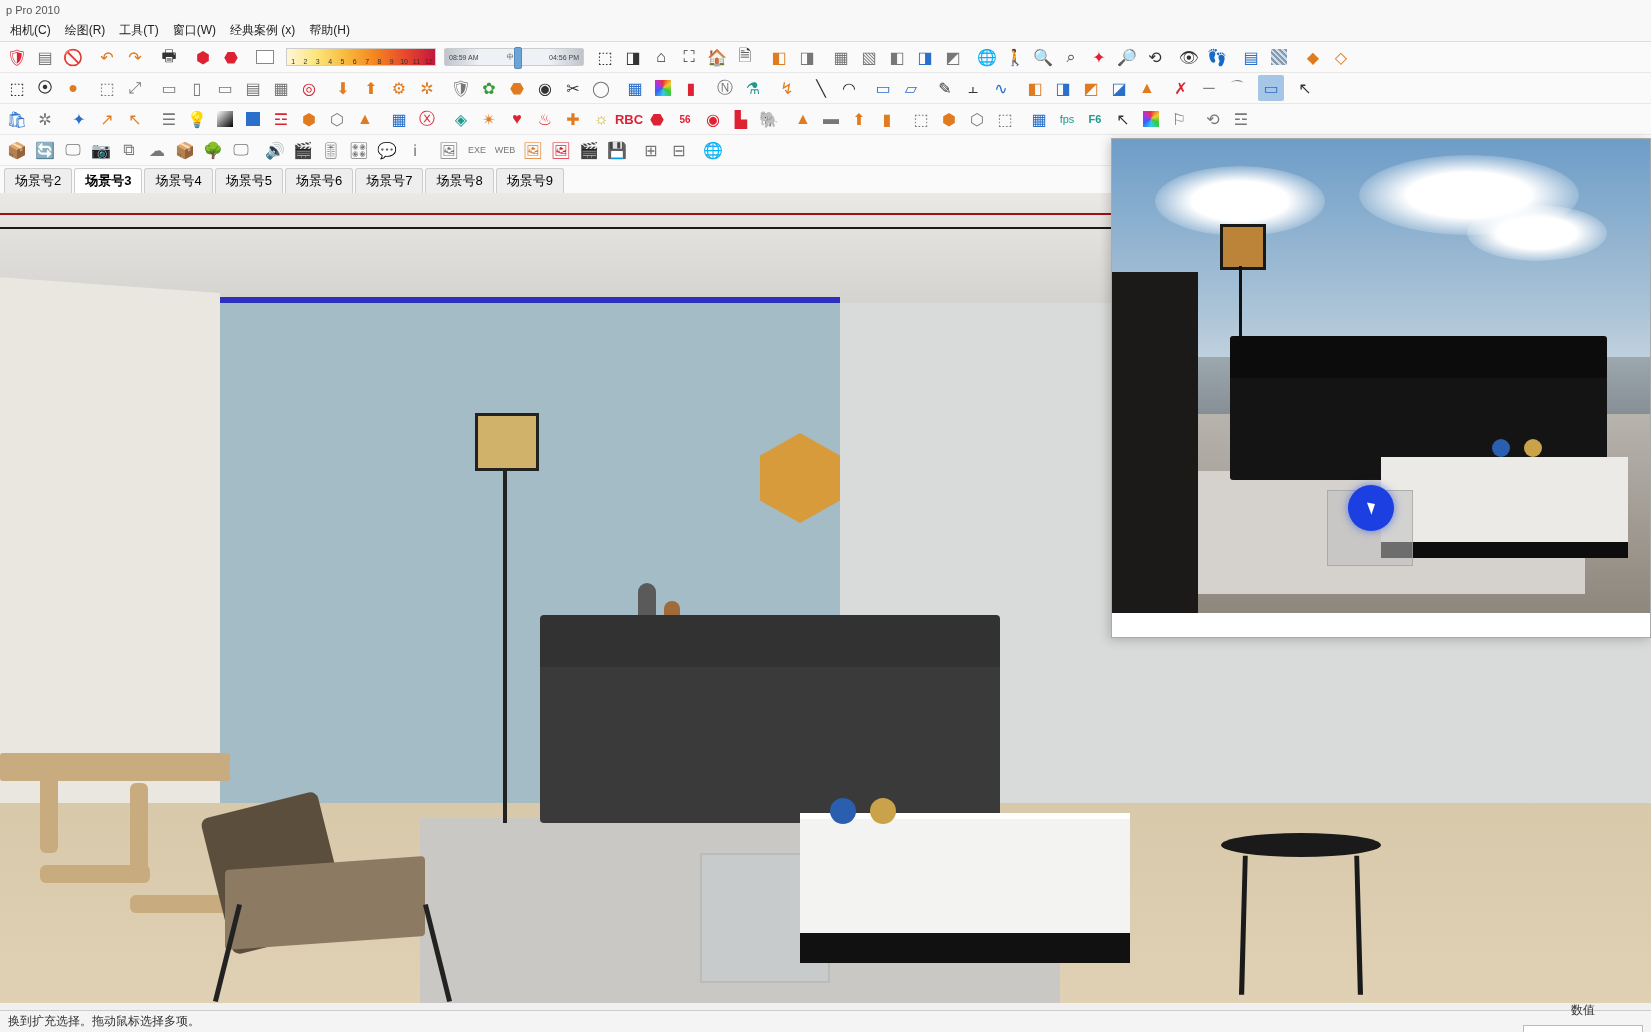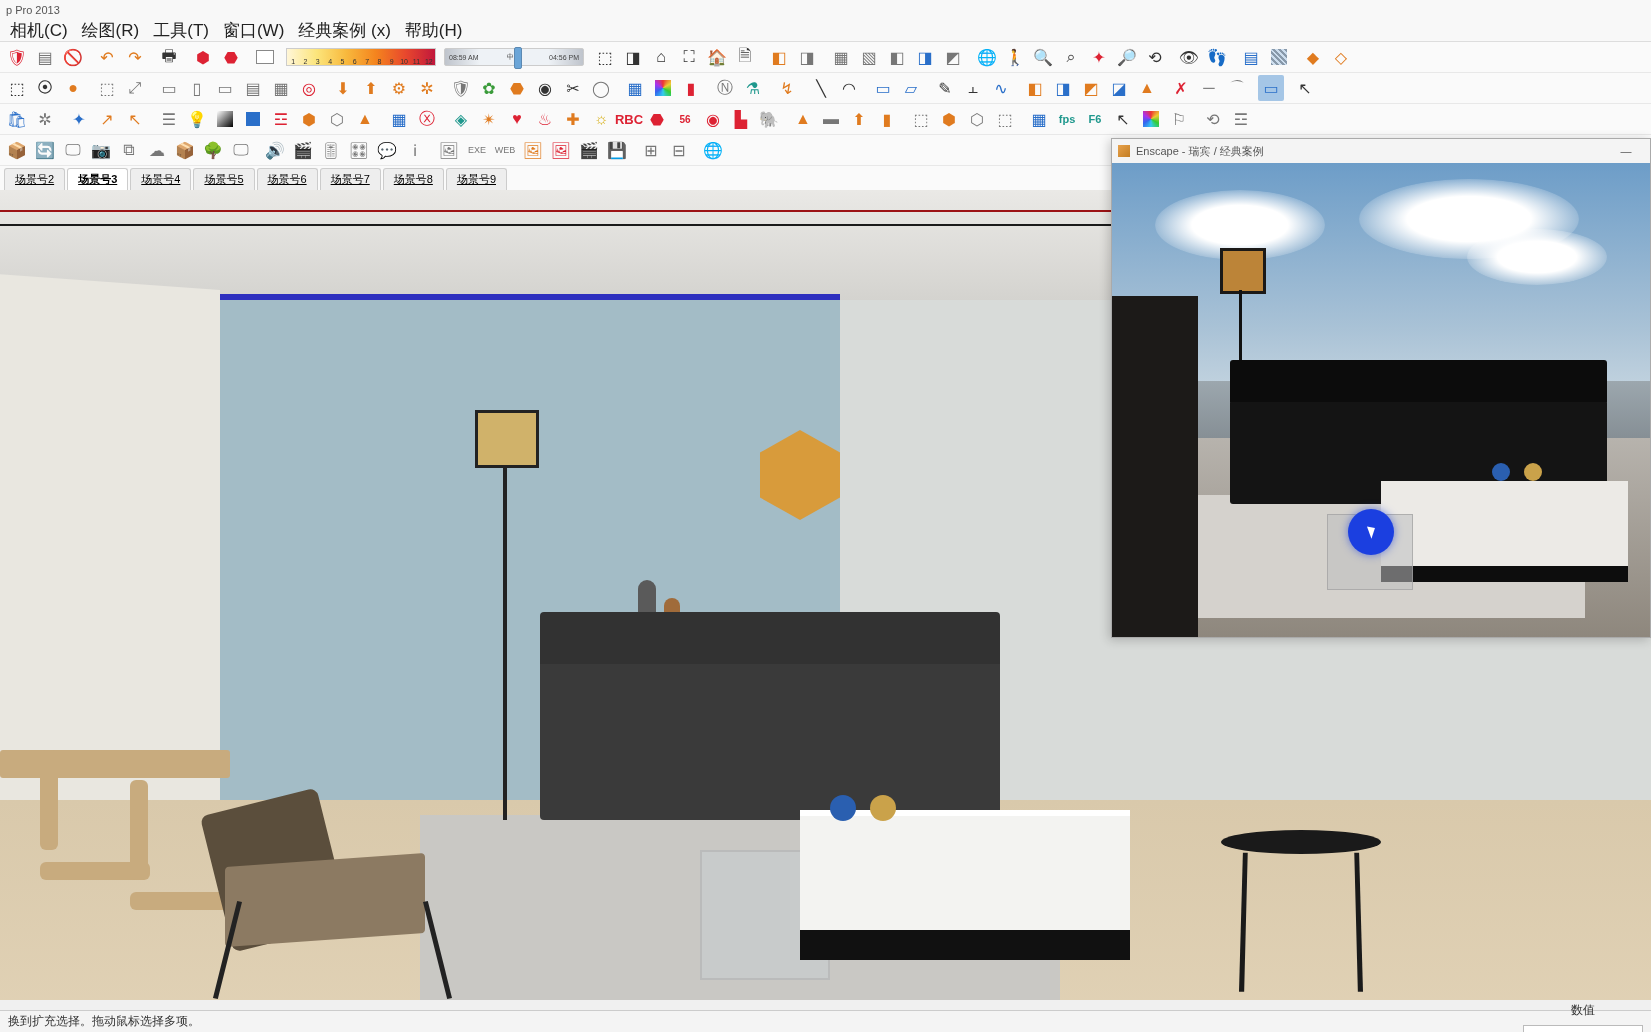--- a/index.html
+++ b/index.html
@@ -1,34 +1,34 @@
 <!DOCTYPE html>
 <html><head>
 <meta charset="utf-8">
 <style>
 * { margin: 0; padding: 0; box-sizing: border-box; }
 body { font-family: "Microsoft YaHei", Arial, sans-serif; font-size: 11px; background: #f0f0f0; overflow: hidden; width: 1651px; height: 1032px; }
 
 .title-bar { height: 20px; background: #f8f8f8; padding: 2px 6px; color: #555; font-size: 11px; display: flex; align-items: center; }
 .menu-bar { height: 22px; background: #f8f8f8; padding: 0 4px; display: flex; align-items: center; gap: 2px; border-bottom: 1px solid #ddd; }
-.menu-item { padding: 2px 6px; cursor: pointer; color: #222; font-size: 17px; }
+.menu-item { padding: 2px 6px; cursor: pointer; color: #222; font-size: 12px; }
 
 .toolbar { display: flex; align-items: center; padding: 2px 4px; background: #fafafa; gap: 2px; min-height: 30px; flex-wrap: wrap; border-bottom: 1px solid #e8e8e8; }
 .tool-btn { width: 26px; height: 26px; display: inline-flex; align-items: center; justify-content: center; cursor: pointer; border-radius: 2px; font-size: 16px; color: #555; }
 .tool-sep { width: 4px; height: 22px; }
 
 .color-gradient { width: 150px; height: 18px; background: linear-gradient(90deg, #fff6d8, #fce57b, #f8b93d, #f4841e, #e8482d, #c1173c); border: 1px solid #ccc; display: flex; align-items: flex-end; }
 .grad-tick { flex: 1; font-size: 7px; color: #333; text-align: center; }
 
 .time-slider { width: 140px; height: 18px; background: linear-gradient(90deg,#bfc4cc,#eef2f6 25%,#eef2f6 75%,#bfc4cc); border: 1px solid #ccc; position: relative; border-radius: 2px; display:flex; align-items:center; justify-content:space-between; padding:0 4px; }
 .time-lbl { font-size: 7px; color: #444; }
 .time-knob { position: absolute; left: 50%; top: -2px; width: 8px; height: 22px; background: #6aa5d8; border: 1px solid #5b89b3; border-radius: 2px; }
 
 .scene-tabs { display: flex; padding: 2px 4px 0 4px; background: #fafafa; gap: 2px; }
-.scene-tab { padding: 3px 10px; background: #eee; border: 1px solid #ccc; border-bottom: none; cursor: pointer; font-size: 11px; border-radius: 3px 3px 0 0; text-decoration: underline; }
+.scene-tab { padding: 3px 10px; background: #eee; border: 1px solid #ccc; border-bottom: none; cursor: pointer; font-size: 13px; border-radius: 3px 3px 0 0; }
 .scene-tab.active { background: #fff; font-weight: bold; }
 
 .viewport { position: relative; height: 810px; background: #d8dbd9; overflow: hidden; }
 
 
 .room-ceiling { position:absolute; left:0; top:0; width:100%; height:110px; background:linear-gradient(#eae9e6,#d4d3cf); }
 .room-ceiling::before { content:""; position:absolute; left:0; top:20px; width:100%; height:2px; background:#9c1215; }
 .room-ceiling::after { content:""; position:absolute; left:0; top:34px; width:100%; height:2px; background:#1a1a1a; }
 .wall { position:absolute; left:220px; top:104px; width:620px; height:510px; background:#a3bcc6; border-top:6px solid #2d2fbf; }
 .wall::before { content:""; position:absolute; left:0; bottom: -4px; width:100%; height:6px; background:#2d2fbf; }
@@ -97,21 +97,21 @@
 .bg-white-box{width:18px;height:14px;border:1px solid #888;background:#fff;}
 .bg-blue-box{width:14px;height:14px;background:#2a6fc9;}
 .bg-rainbow { width:16px; height:16px; background: conic-gradient(#e33,#ec3,#3c3,#3ce,#36e,#a3e,#e33); }
 .bg-grad { width:16px; height:16px; background: linear-gradient(135deg,#fff,#000); }
 .bg-hatch { width:16px; height:16px; background:repeating-linear-gradient(45deg,#89a,#89a 2px,#cde 2px,#cde 4px); }
 </style>
 </head>
 <body>
 
 <div class="title-bar">
-  <span>p Pro 2013</span>
+  <span>p Pro 2010</span>
 </div>
 
 <div class="menu-bar">
   <span class="menu-item">相机(C)</span>
   <span class="menu-item">绘图(R)</span>
   <span class="menu-item">工具(T)</span>
   <span class="menu-item">窗口(W)</span>
   <span class="menu-item">经典案例 (x)</span>
   <span class="menu-item">帮助(H)</span>
 </div>
@@ -295,21 +295,21 @@
   <span class="tool-btn c-gray">▬</span>
   <span class="tool-btn c-orange">⬆</span>
   <span class="tool-btn c-orange">▮</span>
   <span class="tool-sep"></span>
   <span class="tool-btn c-gray">⬚</span>
   <span class="tool-btn c-orange">⬢</span>
   <span class="tool-btn c-gray">⬡</span>
   <span class="tool-btn c-gray">⬚</span>
   <span class="tool-sep"></span>
   <span class="tool-btn c-blue">▦</span>
-  <span class="tool-btn c-teal" style="font-size:11px;font-weight:bold">fps</span>
+  <span class="tool-btn c-teal" style="font-size:11px;font-weight:normal">fps</span>
   <span class="tool-btn c-teal" style="font-size:11px;font-weight:bold">F6</span>
   <span class="tool-btn c-dark">↖</span>
   <span class="tool-btn">
       <span class="bg-rainbow" style="border-radius:0"></span>
     </span>
   <span class="tool-btn c-gray">⚐</span>
   <span class="tool-sep"></span>
   <span class="tool-btn c-gray">⟲</span>
   <span class="tool-btn c-gray">☲</span>
 </div>
@@ -393,25 +393,20 @@
     <div class="leg l1"></div>
       <div class="leg l2"></div>
   </div>
   <div class="side-table-r">
     <div class="top"></div>
       <div class="legs"></div>
   </div>
 </div>
 
 <div class="enscape-window">
-  <div class="enscape-title">
-    <span class="cube"></span>
-    <span>Enscape - 瑞宾 / 经典案例</span>
-    <span class="enscape-min">—</span>
-  </div>
   <div class="enscape-view">
     <div class="ens-sky">
       <div class="ens-cloud" style="left:8%;top:10%;width:170px;height:70px;"></div>
       <div class="ens-cloud" style="left:46%;top:6%;width:220px;height:80px;"></div>
       <div class="ens-cloud" style="left:66%;top:24%;width:140px;height:56px;"></div>
     </div>
     <div class="ens-city"></div>
     <div class="ens-floor"></div>
     <div class="ens-rug"></div>
     <div class="ens-dark-l"></div>

